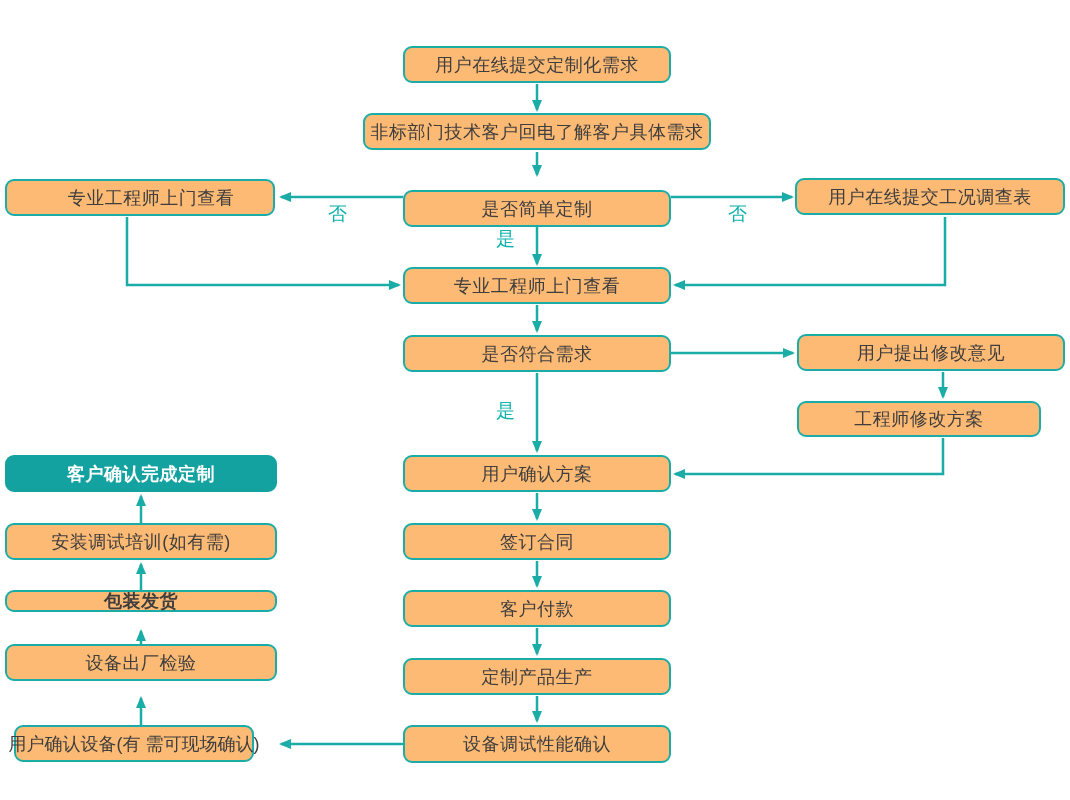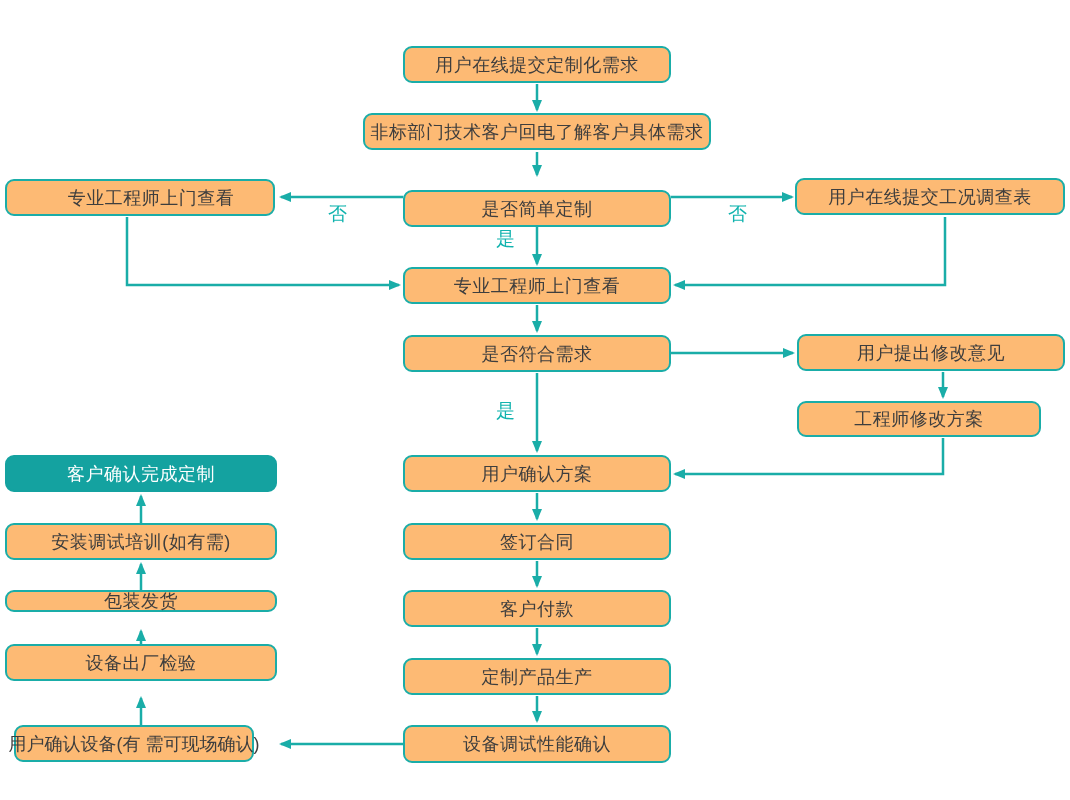--- a/index.html
+++ b/index.html
@@ -43,20 +43,21 @@
     font-size: 18px;
     color: var(--text);
     white-space: nowrap;
     text-align: center;
     letter-spacing: 0.5px;
   }
   .node.highlight {
     background: var(--highlight-fill);
     border-color: var(--highlight-fill);
     color: var(--highlight-text);
+    font-weight: bold;
   }
   .branch-label {
     position: absolute;
     font-size: 19px;
     color: var(--label);
     line-height: 1;
   }
   
   #n1  { left: 403px; top: 46px;  width: 268px; height: 37px; }
   #n2  { left: 363px; top: 113px; width: 348px; height: 37px; }
@@ -65,21 +66,21 @@
   #n7  { left: 403px; top: 335px; width: 268px; height: 37px; }
   #n10 { left: 403px; top: 455px; width: 268px; height: 37px; }
   #n11 { left: 403px; top: 523px; width: 268px; height: 37px; }
   #n12 { left: 403px; top: 590px; width: 268px; height: 37px; }
   #n13 { left: 403px; top: 658px; width: 268px; height: 37px; }
   #n14 { left: 403px; top: 725px; width: 268px; height: 38px; }
   
   #n4  { left: 5px;   top: 179px; width: 270px; height: 37px; padding-left: 22px; }
   #n15 { left: 5px;   top: 455px; width: 272px; height: 37px; }
   #n16 { left: 5px;   top: 523px; width: 272px; height: 37px; }
-  #n17 { left: 5px;   top: 590px; width: 272px; height: 22px; }
+  #n17 { left: 5px;   top: 590px; width: 272px; height: 22px; font-weight: bold; }
   #n18 { left: 5px;   top: 644px; width: 272px; height: 37px; }
   #n19 { left: 14px;   top: 725px; width: 240px; height: 37px; letter-spacing: 0; }
   
   #n5  { left: 795px; top: 178px; width: 270px; height: 37px; }
   #n8  { left: 797px; top: 334px; width: 268px; height: 37px; }
   #n9  { left: 797px; top: 401px; width: 244px; height: 36px; }
   
   #lbl-no-left  { left: 328px; top: 204px; }
   #lbl-no-right { left: 728px; top: 204px; }
   #lbl-yes-1    { left: 496px; top: 229px; }

